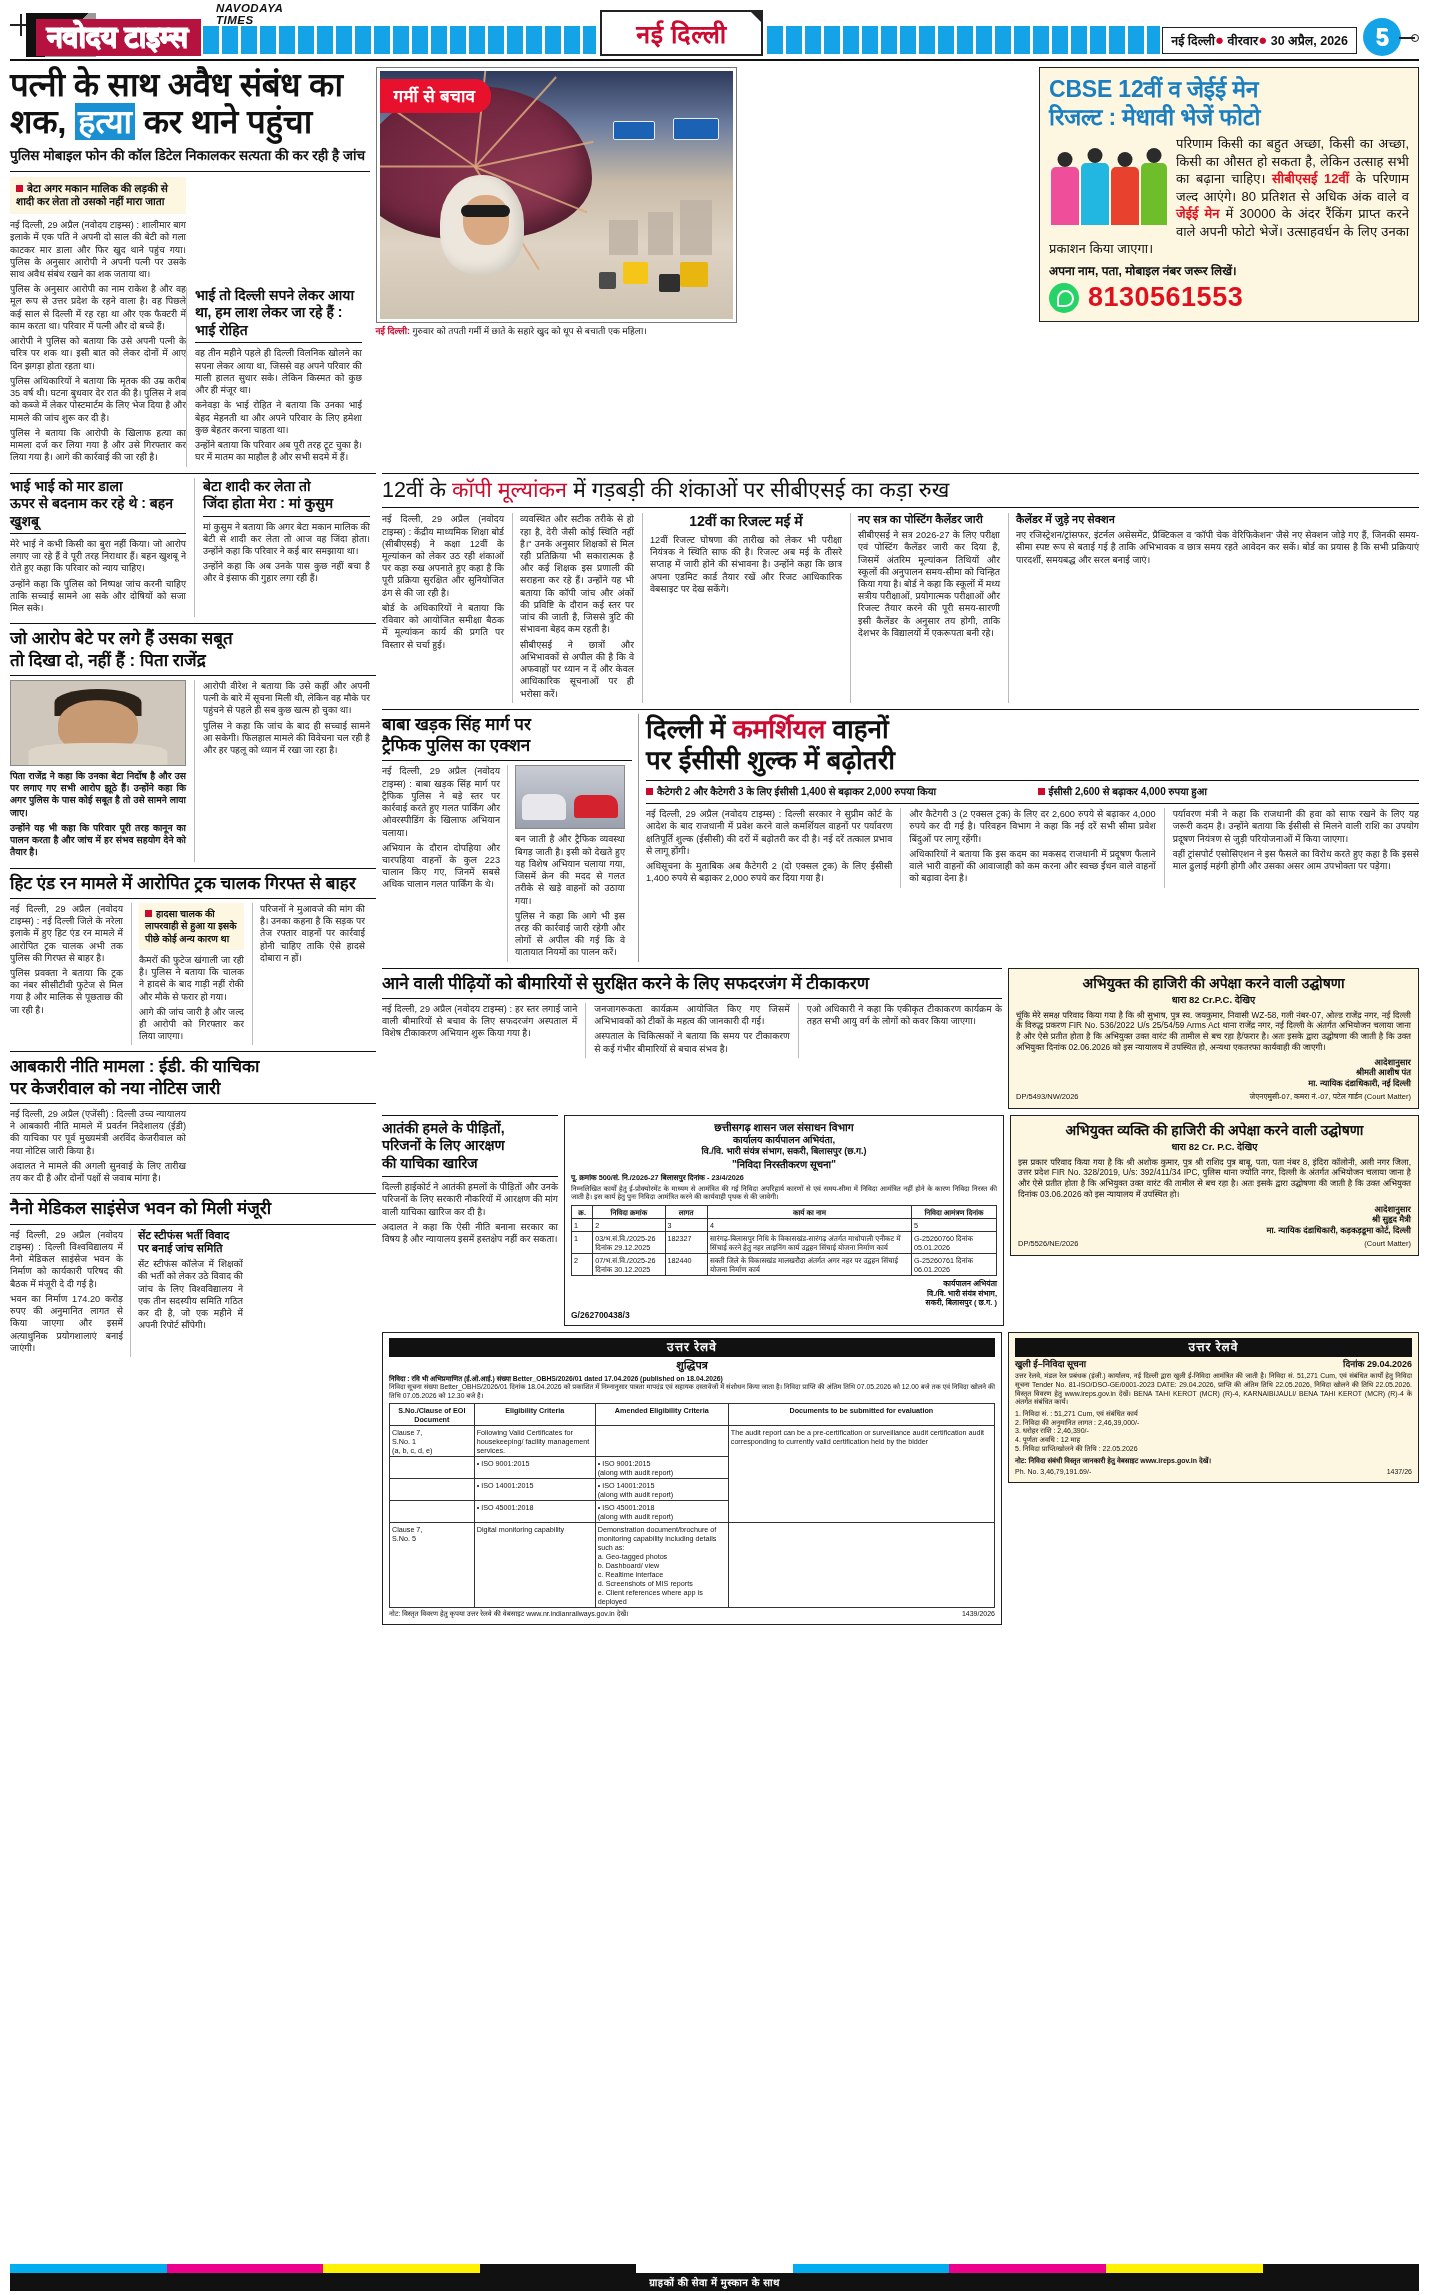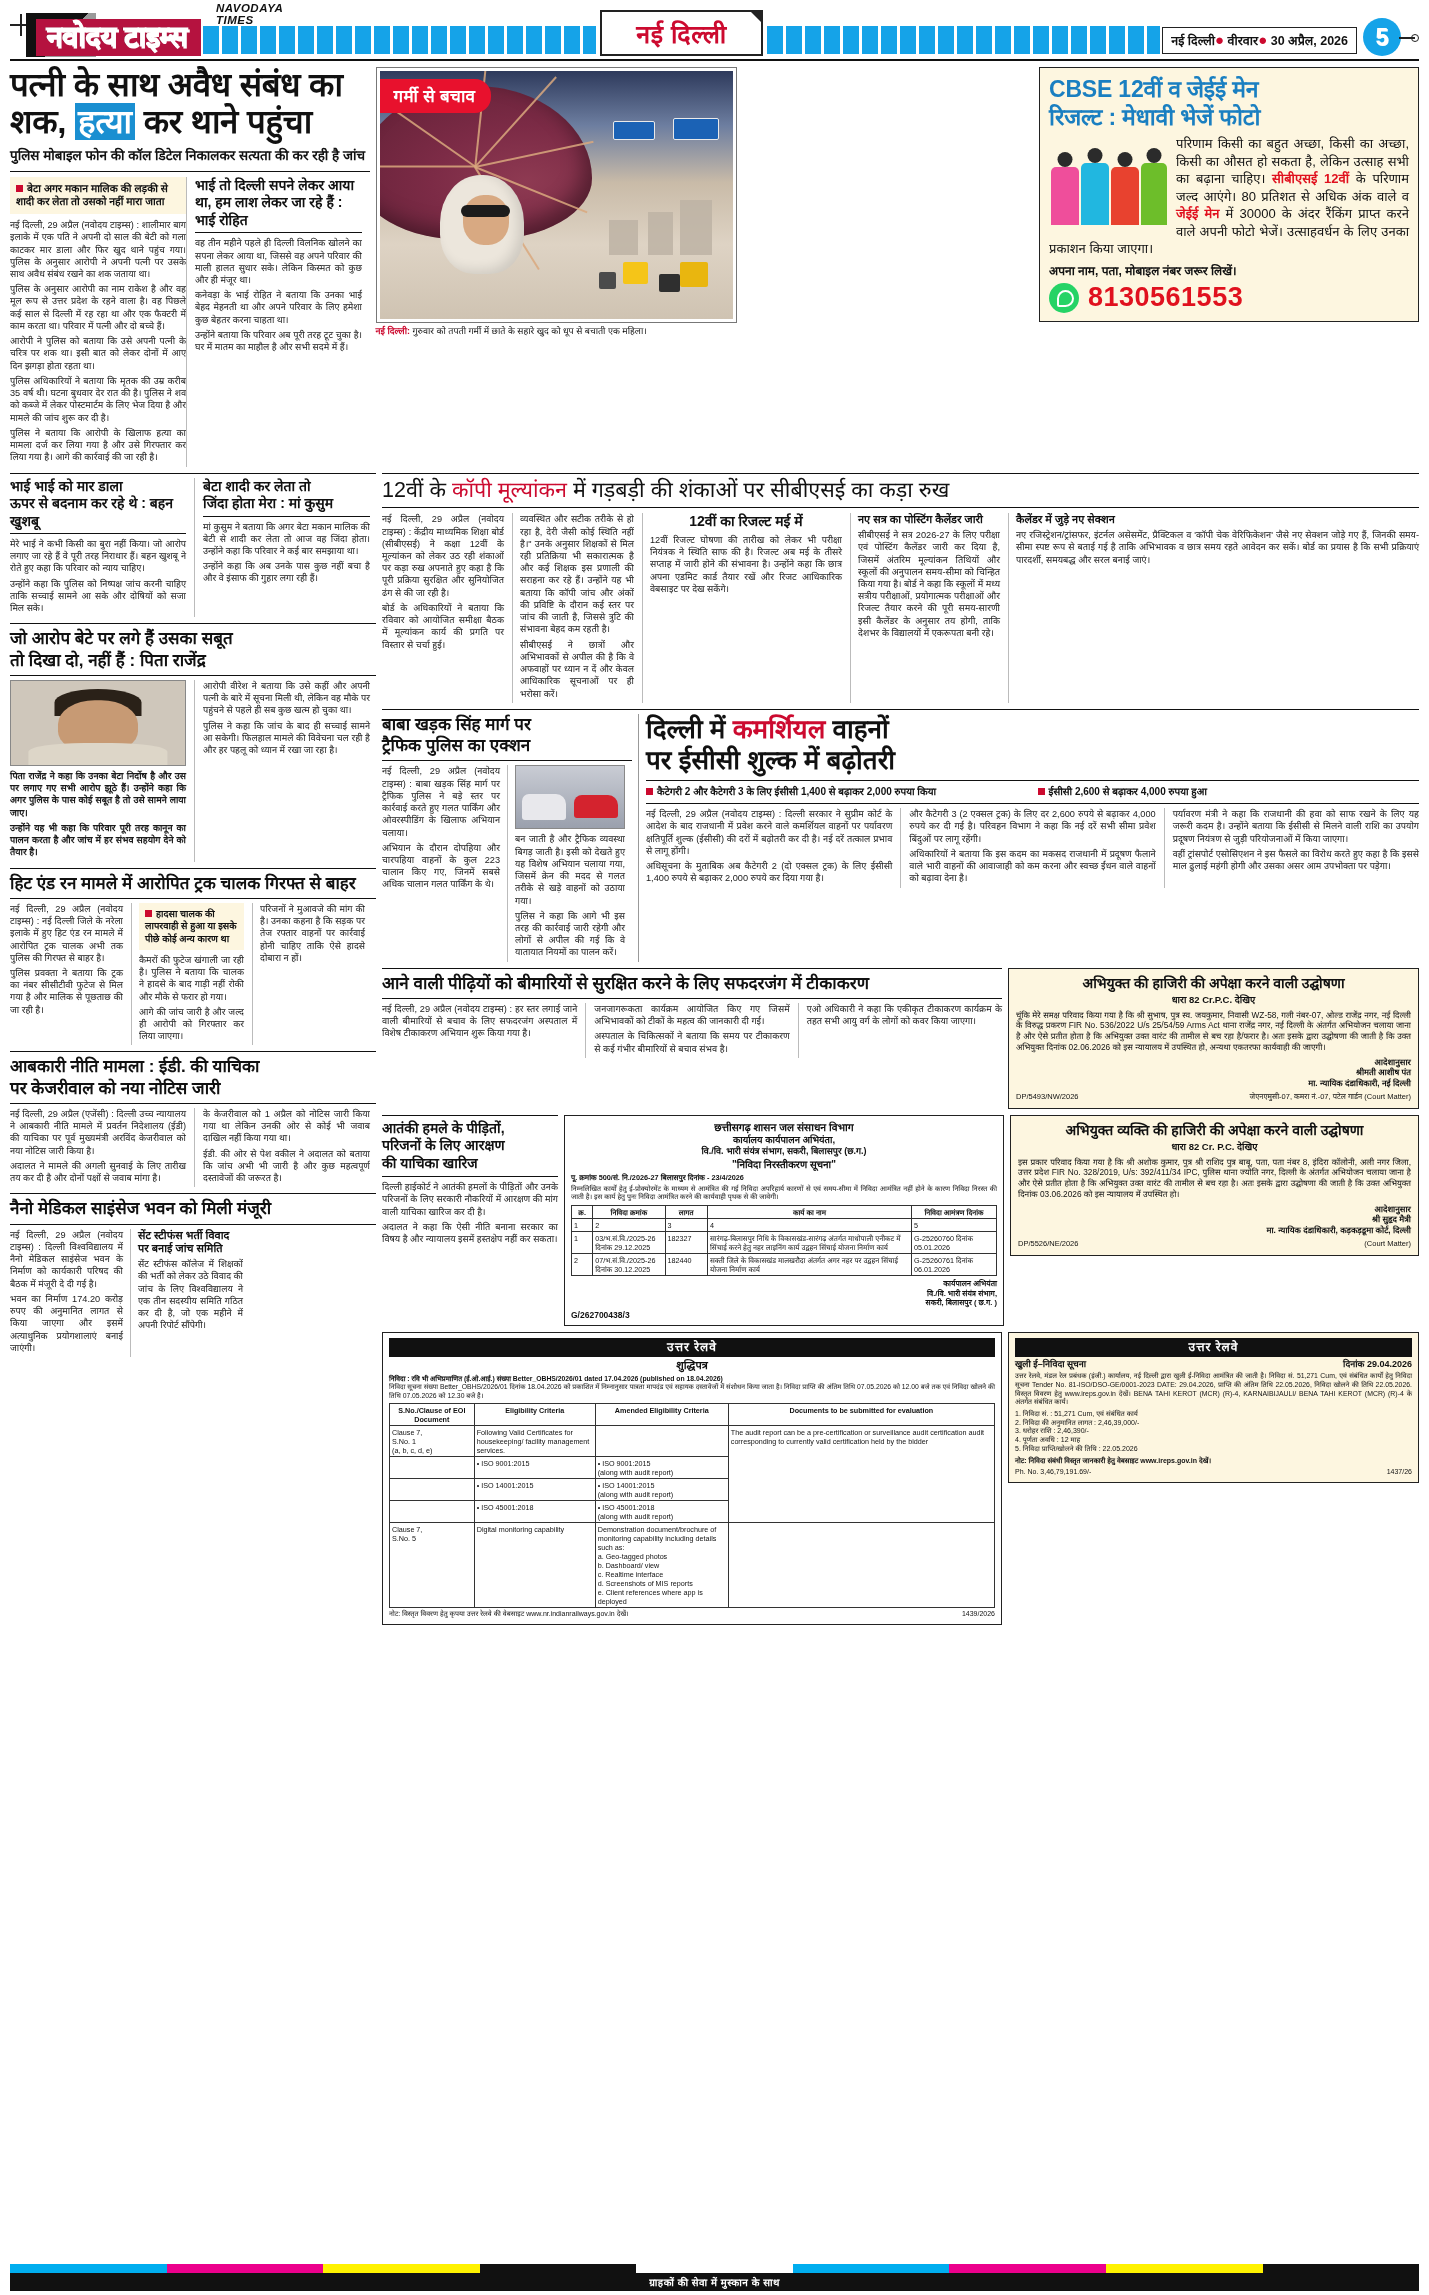--- a/index.html
+++ b/index.html
@@ -147,21 +147,21 @@
     <div class="col-left">
       <div class="lead-hl">
         <div>पत्नी के साथ अवैध संबंध का</div>
         <div>
           <span>शक, </span><span class="hi">हत्या</span><span> कर थाने पहुंचा</span>
         </div>
       </div>
       <div class="lead-sub">पुलिस मोबाइल फोन की कॉल डिटेल निकालकर सत्यता की कर रही है जांच</div>
       <div class="lead-rule"></div>
 
-      <div style="display:flex;gap:0;">
+      <div style="display:flex;gap:0;align-items:flex-end;">
         <div style="width:176px;">
           <div class="kicker-box">
             <span class="sq"></span><span>बेटा अगर मकान मालिक की लड़की से शादी कर लेता तो उसको नहीं मारा जाता</span>
           </div>
           <div class="body-txt" style="margin-top:5px;">
             <p>नई दिल्ली, 29 अप्रैल (नवोदय टाइम्स) : शालीमार बाग इलाके में एक पति ने अपनी दो साल की बेटी को गला काटकर मार डाला और फिर खुद थाने पहुंच गया। पुलिस के अनुसार आरोपी ने अपनी पत्नी पर उसके साथ अवैध संबंध रखने का शक जताया था।</p>
             <p>पुलिस के अनुसार आरोपी का नाम राकेश है और वह मूल रूप से उत्तर प्रदेश के रहने वाला है। वह पिछले कई साल से दिल्ली में रह रहा था और एक फैक्टरी में काम करता था। परिवार में पत्नी और दो बच्चे हैं।</p>
             <p>आरोपी ने पुलिस को बताया कि उसे अपनी पत्नी के चरित्र पर शक था। इसी बात को लेकर दोनों में आए दिन झगड़ा होता रहता था।</p>
             <p>पुलिस अधिकारियों ने बताया कि मृतक की उम्र करीब 35 वर्ष थी। घटना बुधवार देर रात की है। पुलिस ने शव को कब्जे में लेकर पोस्टमार्टम के लिए भेज दिया है और मामले की जांच शुरू कर दी है।</p>
             <p>पुलिस ने बताया कि आरोपी के खिलाफ हत्या का मामला दर्ज कर लिया गया है और उसे गिरफ्तार कर लिया गया है। आगे की कार्रवाई की जा रही है।</p>
@@ -327,26 +327,20 @@
           <div>पर केजरीवाल को नया नोटिस जारी</div>
         </div>
         <div style="border-top:1px solid #111;margin:4px 0 4px;"></div>
         <div style="display:flex;gap:8px;">
           <div style="width:176px;">
             <div class="body-txt">
               <p>नई दिल्ली, 29 अप्रैल (एजेंसी) : दिल्ली उच्च न्यायालय ने आबकारी नीति मामले में प्रवर्तन निदेशालय (ईडी) की याचिका पर पूर्व मुख्यमंत्री अरविंद केजरीवाल को नया नोटिस जारी किया है।</p>
               <p>अदालत ने मामले की अगली सुनवाई के लिए तारीख तय कर दी है और दोनों पक्षों से जवाब मांगा है।</p>
             </div>
           </div>
-          <div style="width:176px;border-left:1px solid #bbb;padding-left:8px;">
-            <div class="body-txt">
-              <p>के केजरीवाल को 1 अप्रैल को नोटिस जारी किया गया था लेकिन उनकी ओर से कोई भी जवाब दाखिल नहीं किया गया था।</p>
-              <p>ईडी. की ओर से पेश वकील ने अदालत को बताया कि जांच अभी भी जारी है और कुछ महत्वपूर्ण दस्तावेजों की जरूरत है।</p>
-            </div>
-          </div>
         </div>
       </div>
 
       <div style="border-top:1.5px solid #111;margin-top:6px;padding-top:4px;">
         <div class="sec-hl2" style="color:#111;">नैनो मेडिकल साइंसेज भवन को मिली मंजूरी</div>
         <div style="border-top:1px solid #111;margin:4px 0 4px;"></div>
         <div style="display:flex;gap:7px;">
           <div style="width:113px;">
             <div class="body-txt">
               <p>नई दिल्ली, 29 अप्रैल (नवोदय टाइम्स) : दिल्ली विश्वविद्यालय में नैनो मेडिकल साइंसेज भवन के निर्माण को कार्यकारी परिषद की बैठक में मंजूरी दे दी गई है।</p>

